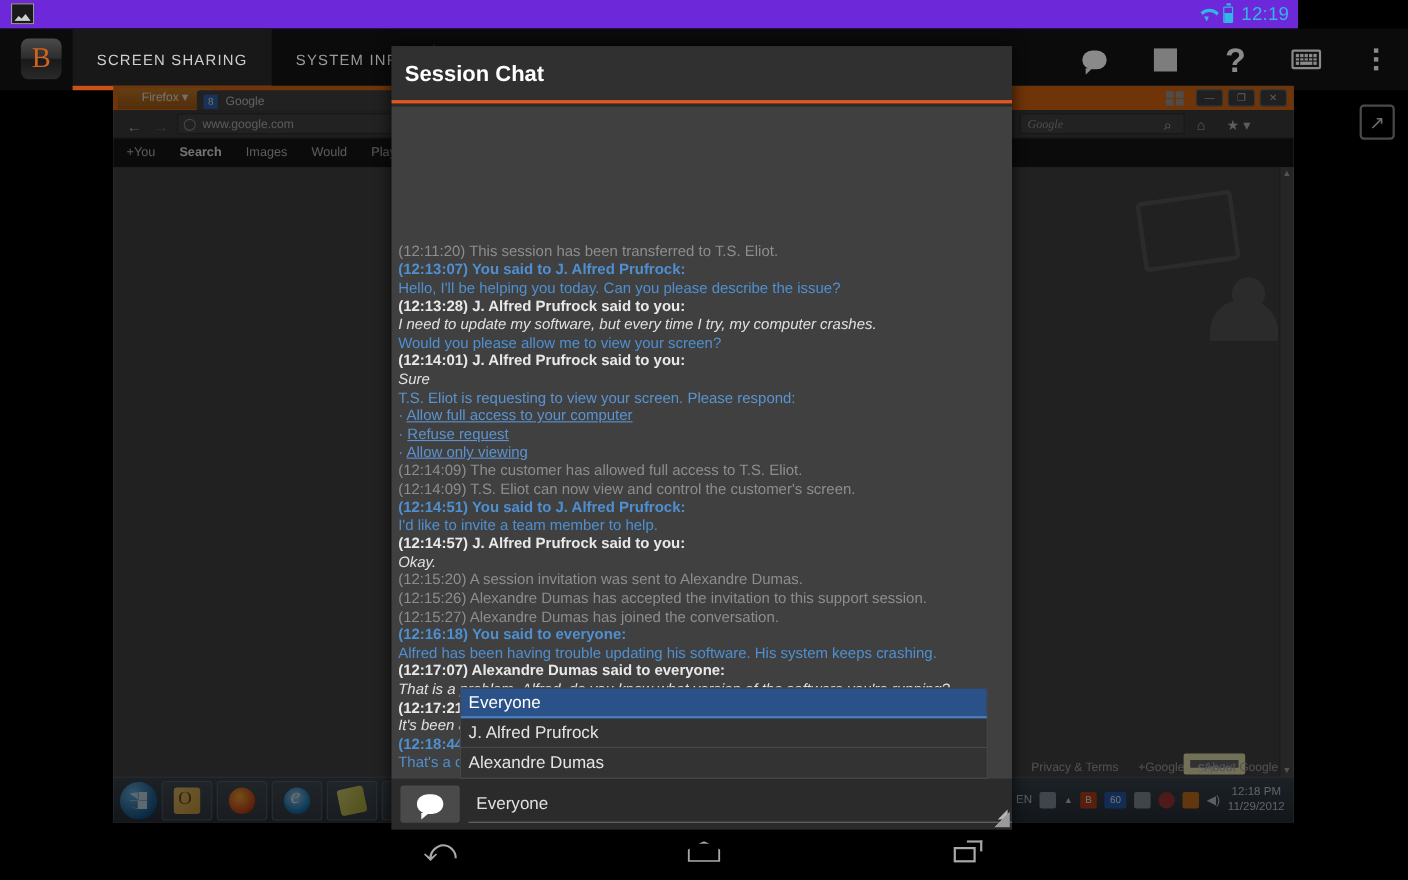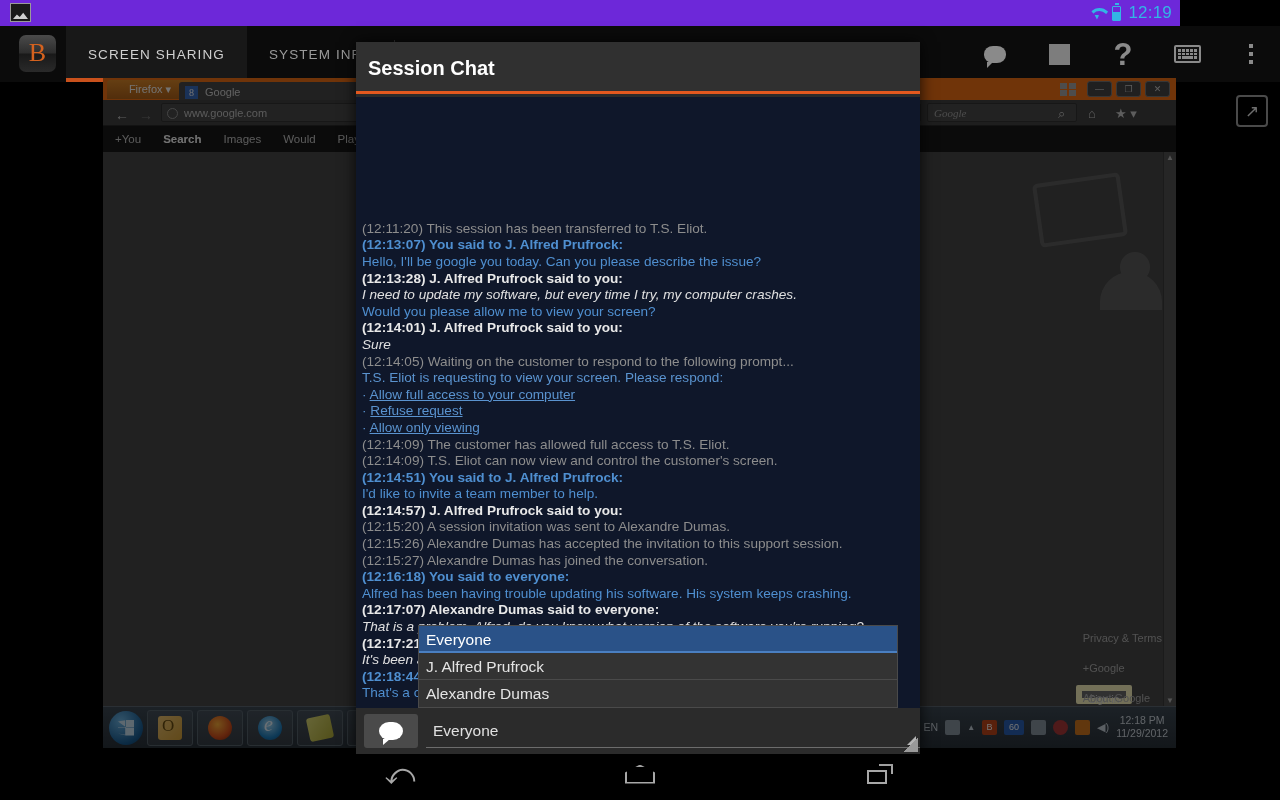--- a/index.html
+++ b/index.html
@@ -191,21 +191,21 @@
     position: absolute; right: -6px; bottom: -22px; width: 62px; height: 38px;
     background: #8c8c8c; border-radius: 30px 30px 0 0;
   }
   .signin-btn {
     position: absolute; right: 44px; bottom: 2px; width: 56px; height: 19px;
     background: #6e6e6e; border: 6px solid #fef9c3; border-radius: 2px;
     color: #ddd; font-size: 10px; text-align: center; line-height: 18px;
   }
   .g-footer {
     position: absolute; right: 14px; bottom: 44px; display: flex; gap: 18px;
-    color: #b4b4b4; font-size: 11px; flex-direction: column;
+    color: #b4b4b4; font-size: 11px;
   }
   .taskbar {
     position: absolute; left: 0; bottom: 0; width: 100%; height: 42px;
     background: linear-gradient(to bottom, #3e4a55, #2b333b);
     border-top: 1px solid #5d6873; display: flex; align-items: center;
   }
   .start-orb {
     width: 34px; height: 34px; margin-left: 6px; border-radius: 50%;
     background: radial-gradient(circle at 35% 30%, #6fb8e8, #1a5f96 70%, #0d3a61);
     position: relative;
@@ -267,21 +267,21 @@
     box-shadow: 0 0 14px rgba(0,0,0,.8);
     margin-top: 12px;
   }
   .dlg-title {
     height: 52px; line-height: 52px; padding-left: 12px;
     color: #fff; font-size: 20px; font-weight: bold;
     border-bottom: 3px solid #e2581f; background: #303030;
   }
   .chat-log {
     position: absolute; left: 0; top: 55px; right: 0; bottom: 46px;
-    background: #0f172a; padding: 0 6px; overflow: hidden;
+    background: #404040; padding: 0 6px; overflow: hidden;
   }
   .log-inner { position: absolute; left: 6px; right: 6px; bottom: 6px; }
   .msg { font-size: 13.6px; line-height: 16.6px; white-space: nowrap; }
   .m-sys    { color: #8d8d8d; }
   .m-hdr-me { color: #4f8fd0; font-weight: bold; }
   .m-me     { color: #4f8fd0; }
   .m-hdr-them { color: #e8e8e8; font-weight: bold; }
   .m-them   { color: #e0e0e0; font-style: italic; }
   .m-prompt { color: #5a93cf; }
   .m-link   { color: #5a93cf; text-decoration: underline; }
@@ -517,36 +517,36 @@
     <div class="rd-dim"></div>
   </div>
 
   <div class="dialog">
     <div class="dlg-title">Session Chat</div>
 
     <div class="chat-log">
       <div class="log-inner">
         <div class="msg m-sys">(12:11:20) This session has been transferred to T.S. Eliot.</div>
         <div class="msg m-hdr-me">(12:13:07) You said to J. Alfred Prufrock:</div>
-        <div class="msg m-me">Hello, I'll be google you today. Can you please describe the issue?</div>
+        <div class="msg m-me">Hello, I'll be helping you today. Can you please describe the issue?</div>
         <div class="msg m-hdr-them">(12:13:28) J. Alfred Prufrock said to you:</div>
         <div class="msg m-them">I need to update my software, but every time I try, my computer crashes.</div>
         <div class="msg m-me">Would you please allow me to view your screen?</div>
         <div class="msg m-hdr-them">(12:14:01) J. Alfred Prufrock said to you:</div>
         <div class="msg m-them">Sure</div>
-        <div class="msg m-sys">(12:14:05) Waiting on the customer to respond to the following prompt...</div>
         <div class="msg m-prompt">T.S. Eliot is requesting to view your screen. Please respond:</div>
         <div class="msg"><span class="m-bullet">· </span><span class="m-link">Allow full access to your computer</span></div>
         <div class="msg"><span class="m-bullet">· </span><span class="m-link">Refuse request</span></div>
         <div class="msg"><span class="m-bullet">· </span><span class="m-link">Allow only viewing</span></div>
         <div class="msg m-sys">(12:14:09) The customer has allowed full access to T.S. Eliot.</div>
         <div class="msg m-sys">(12:14:09) T.S. Eliot can now view and control the customer's screen.</div>
         <div class="msg m-hdr-me">(12:14:51) You said to J. Alfred Prufrock:</div>
         <div class="msg m-me">I'd like to invite a team member to help.</div>
         <div class="msg m-hdr-them">(12:14:57) J. Alfred Prufrock said to you:</div>
+        <div class="msg m-them">Okay.</div>
         <div class="msg m-sys">(12:15:20) A session invitation was sent to Alexandre Dumas.</div>
         <div class="msg m-sys">(12:15:26) Alexandre Dumas has accepted the invitation to this support session.</div>
         <div class="msg m-sys">(12:15:27) Alexandre Dumas has joined the conversation.</div>
         <div class="msg m-hdr-me">(12:16:18) You said to everyone:</div>
         <div class="msg m-me">Alfred has been having trouble updating his software. His system keeps crashing.</div>
         <div class="msg m-hdr-them">(12:17:07) Alexandre Dumas said to everyone:</div>
         <div class="msg m-them">That is a problem. Alfred, do you know what version of the software you're running?</div>
         <div class="msg m-hdr-them">(12:17:21)</div>
         <div class="msg m-them">It's been a</div>
         <div class="msg m-hdr-me">(12:18:44)</div>

